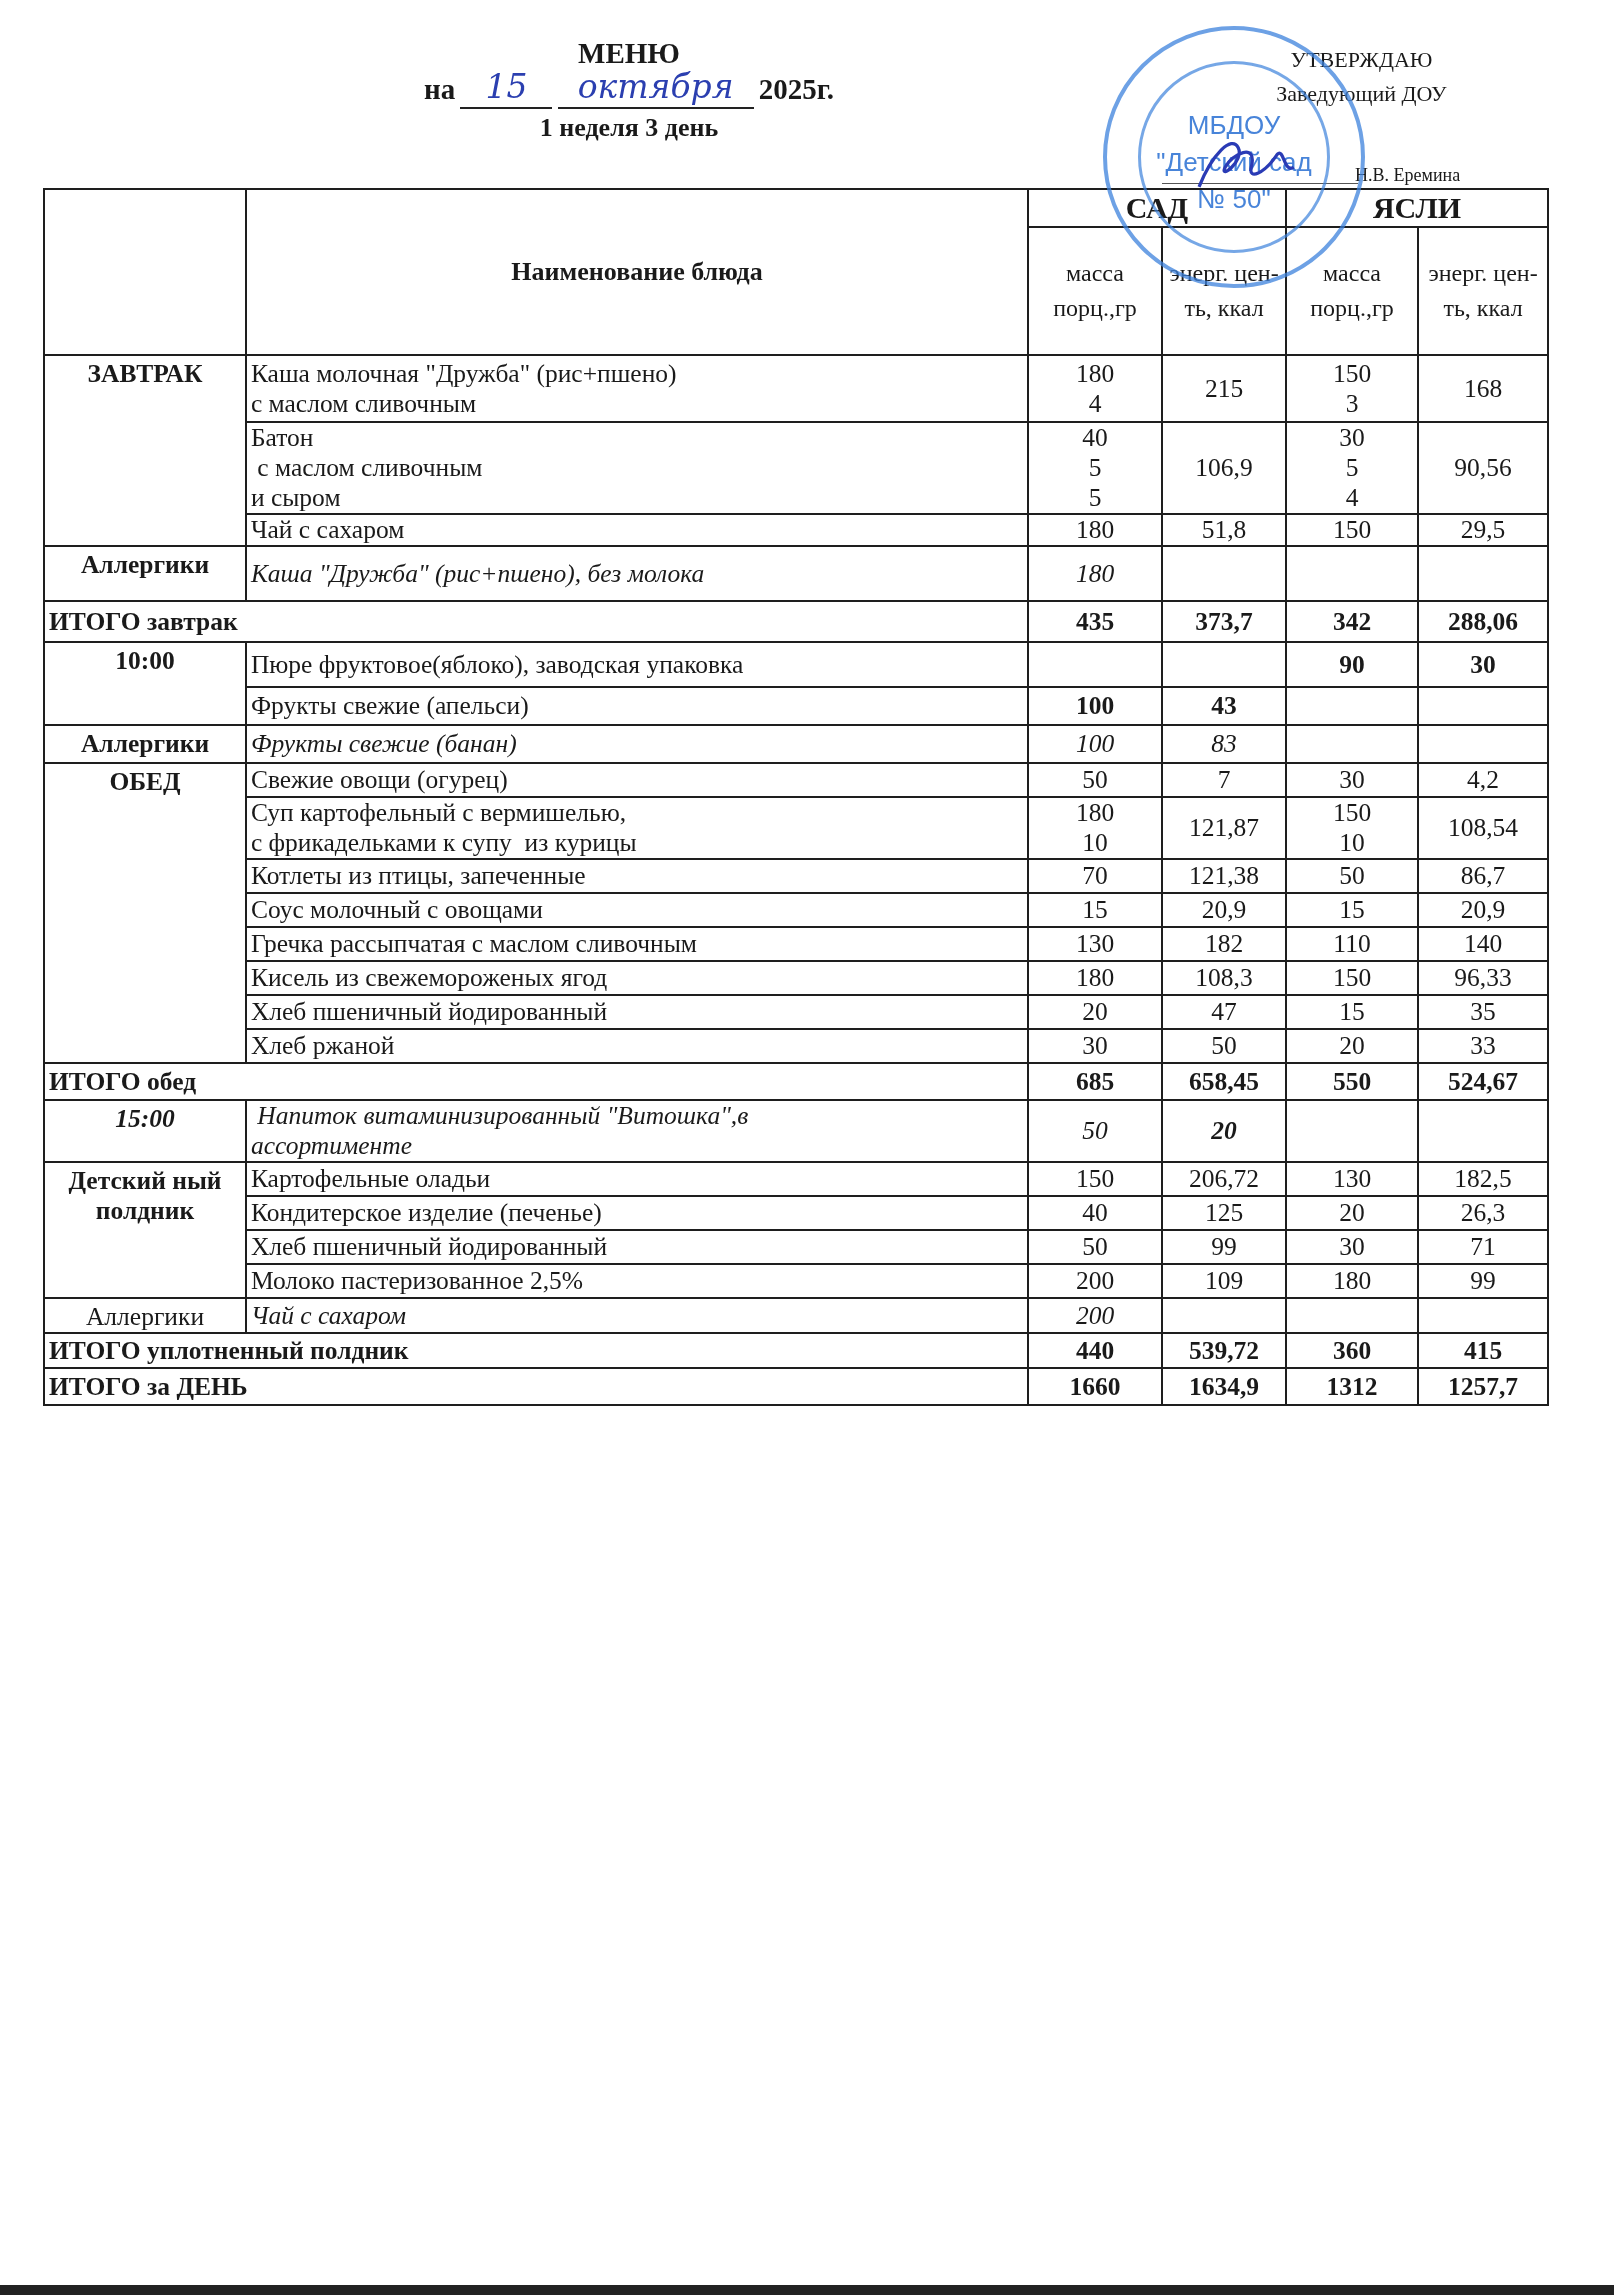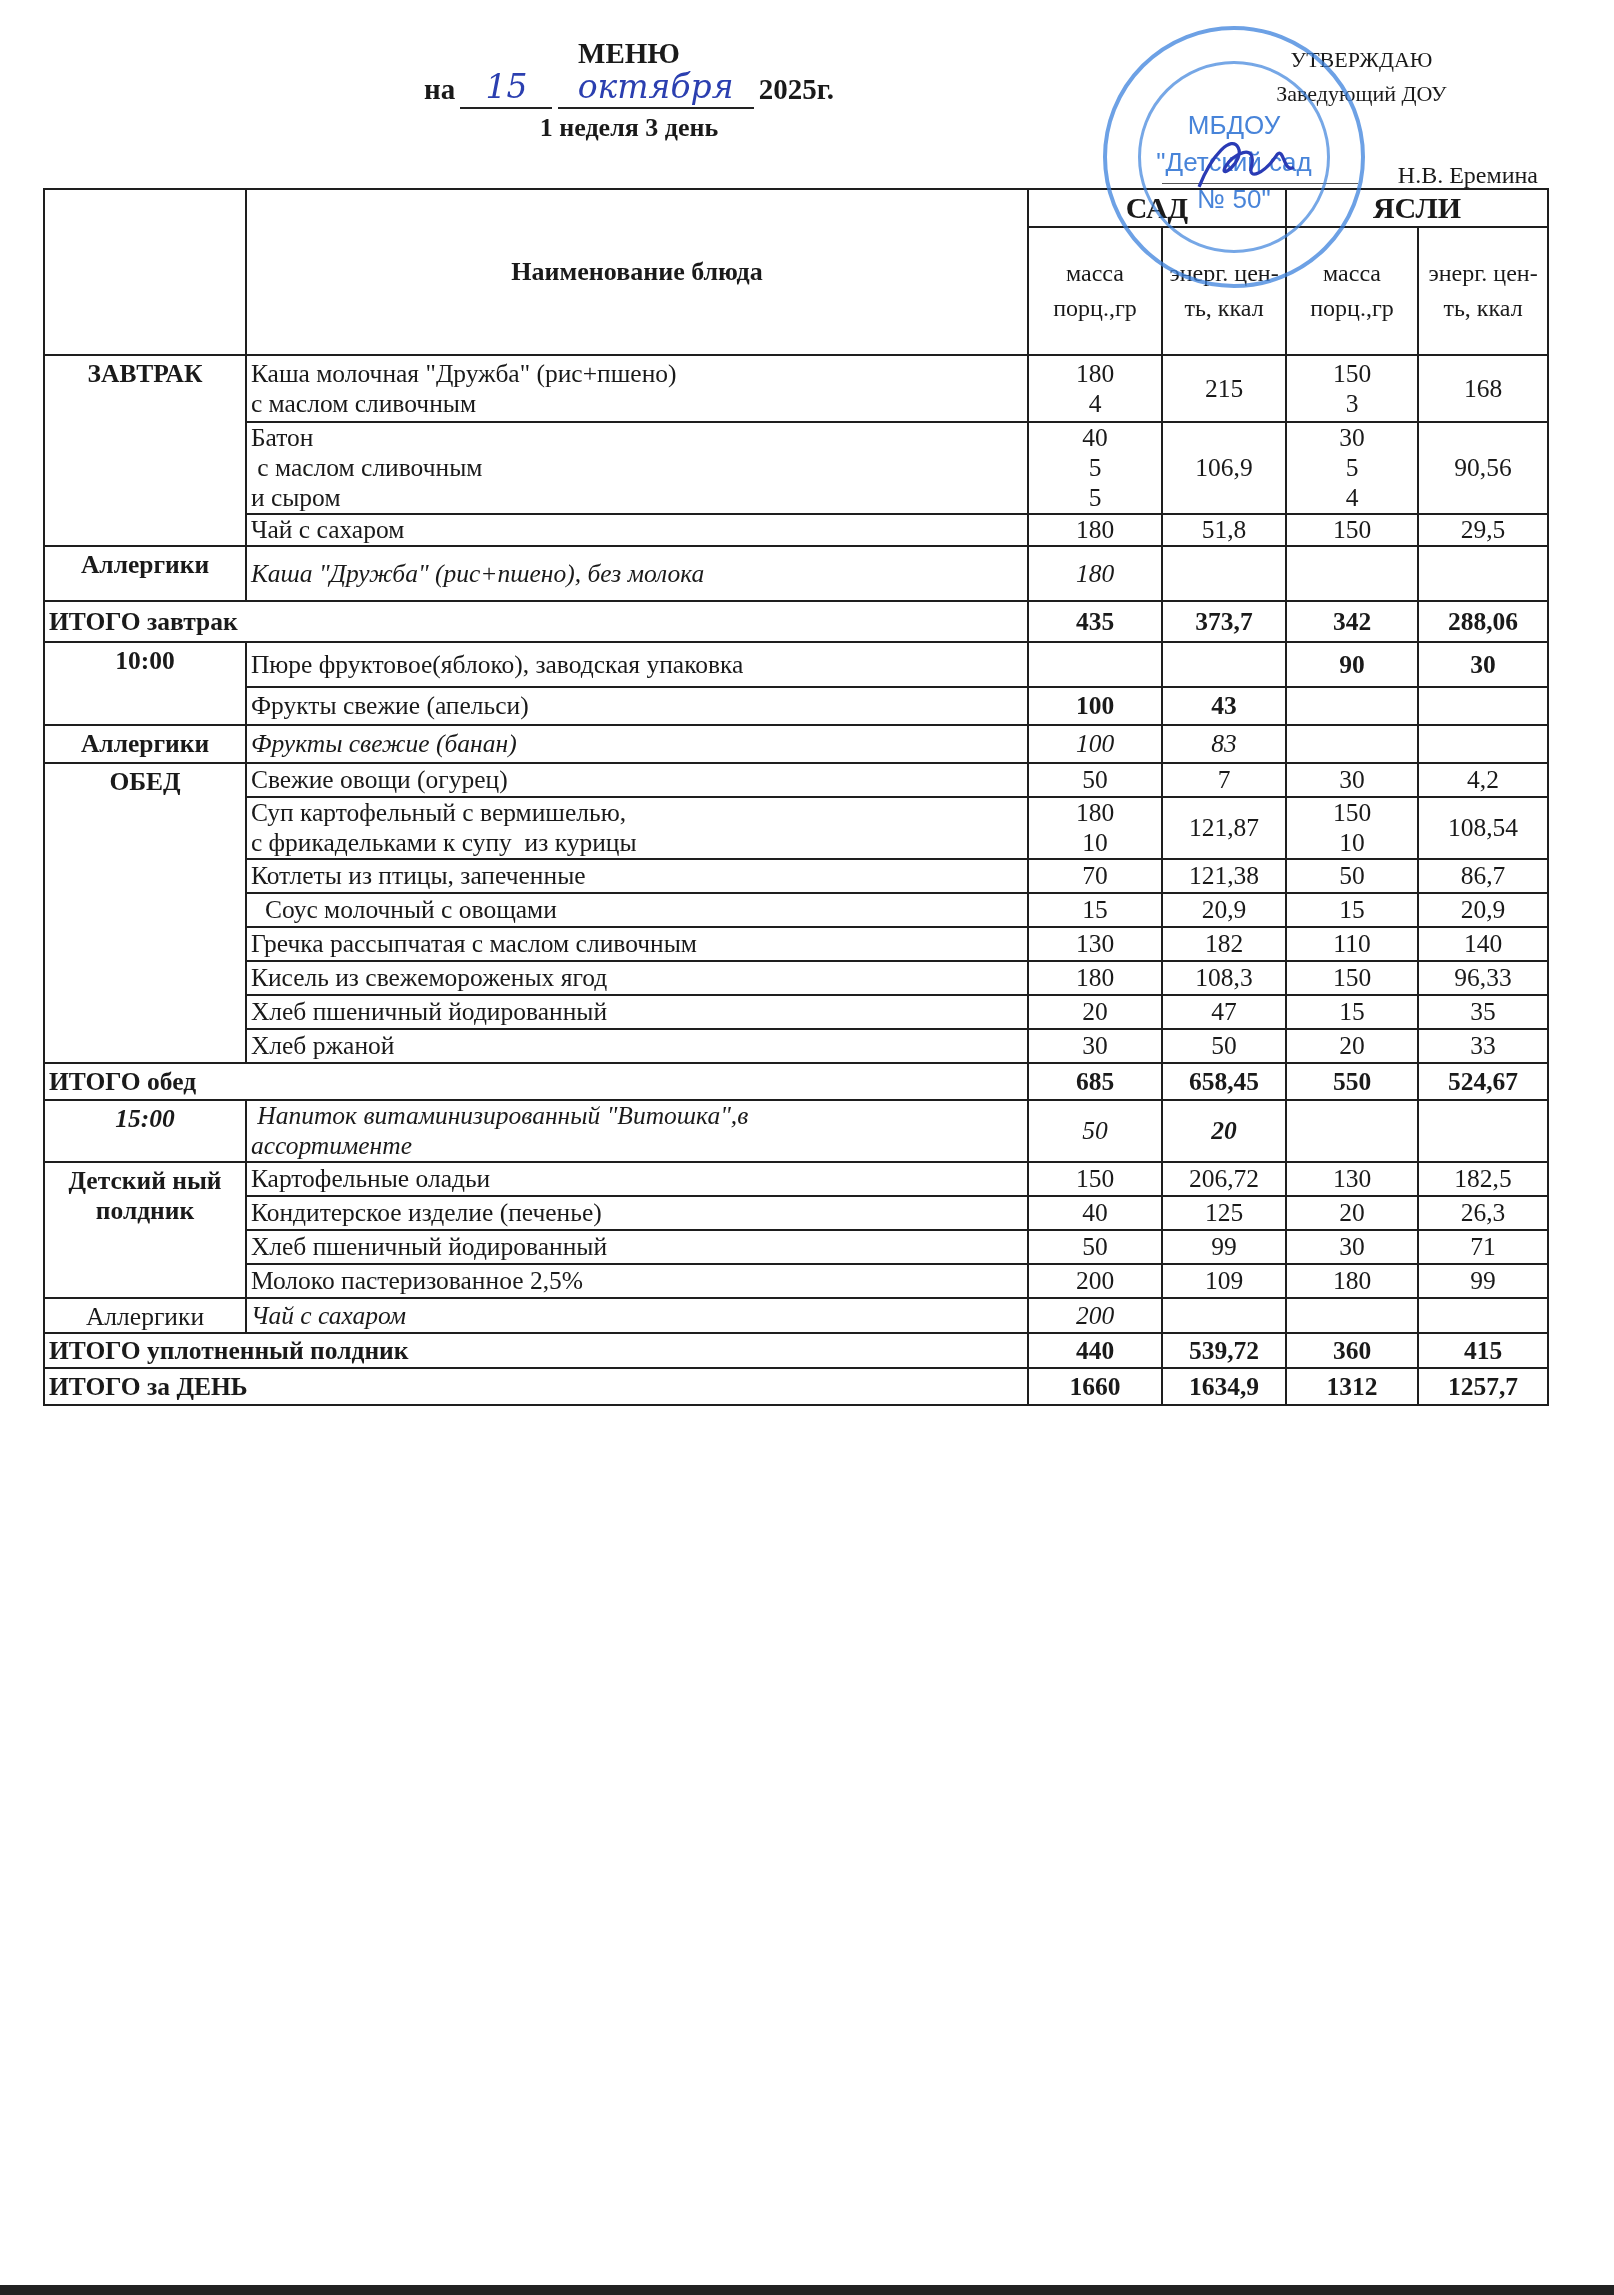--- a/index.html
+++ b/index.html
@@ -11,21 +11,21 @@
   .hdr-center { position: absolute; left: 367px; top: 36px; width: 524px; text-align: center; font-weight: bold; }
   .hdr-center .title { font-size: 29px; line-height: 34px; }
   .hdr-center .date-line { font-size: 29px; line-height: 39px; display: flex; justify-content: center; align-items: flex-end; gap: 5.2px; }
   .hdr-center .blank { display: inline-block; border-bottom: 2px solid #222; position: relative; height: 34px; }
   .hdr-center .blank.day { width: 92px; }
   .hdr-center .blank.month { width: 196px; }
   .hand { position: absolute; left: 0; right: 0; bottom: 2.6px; text-align: center; font-family: "DejaVu Serif", serif; font-style: italic; color: #2b3fb0; font-size: 33px; font-weight: normal; line-height: 35px; }
   .hdr-center .week { font-size: 26px; line-height: 37px; }
 
   .approve { position: absolute; left: 1185px; top: 43px; width: 353px; text-align: center; font-size: 22px; line-height: 34px; }
-  .approve .name { position: absolute; left: 170px; top: 115px; width: 183px; text-align: right; font-size: 24px; }
+  .approve .name { position: absolute; left: 170px; top: 115px; width: 183px; text-align: left; font-size: 18px; }
   .approve .sign-line { position: absolute; left: -23px; top: 140px; width: 196px; border-bottom: 1.3px solid #555; }
 
   .stamp { position: absolute; left: 1103px; top: 26px; width: 262px; height: 262px; border-radius: 50%;
     border: 4.6px solid rgba(60,130,220,0.75); box-sizing: border-box; pointer-events: none; }
   .stamp::before { content: ""; position: absolute; left: 31px; top: 31px; right: 31px; bottom: 31px; border-radius: 50%; border: 3.3px solid rgba(60,130,220,0.7); }
   .stamp .inner { position: absolute; left: 0; right: 0; top: 77px; text-align: center; color: rgba(40,110,210,0.85); font-family: "Liberation Sans", "DejaVu Sans", sans-serif; font-weight: normal; font-size: 26px; line-height: 37px; }
   .stamp .sig { position: absolute; left: 79px; top: 98px; width: 111px; height: 72px; }
 
   table.menu { position: absolute; left: 43px; top: 188px; border-collapse: collapse; table-layout: fixed; width: 1503px; font-size: 25.5px; }
   table.menu td { border: 2px solid #1e1e1e; padding: 0 3.9px; vertical-align: middle; line-height: 30px; }
@@ -239,21 +239,21 @@
           <span>70</span>
         </td>
         <td class="c-num lines">121,38</td>
         <td class="c-num lines">
           <span>50</span>
         </td>
         <td class="c-num lines">86,7</td>
       </tr>
       <tr style="height: 34px;">
         <td class="c-dish lines">
-          <span style="white-space: pre; margin-left: 14px;">Соус молочный с овощами</span>
+          <span style="white-space: pre;">Соус молочный с овощами</span>
         </td>
         <td class="c-num lines">
           <span>15</span>
         </td>
         <td class="c-num lines">20,9</td>
         <td class="c-num lines">
           <span>15</span>
         </td>
         <td class="c-num lines">20,9</td>
       </tr>

